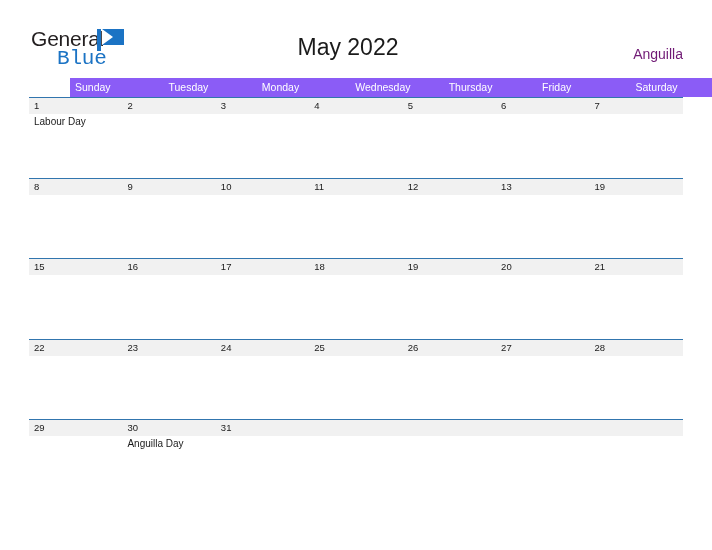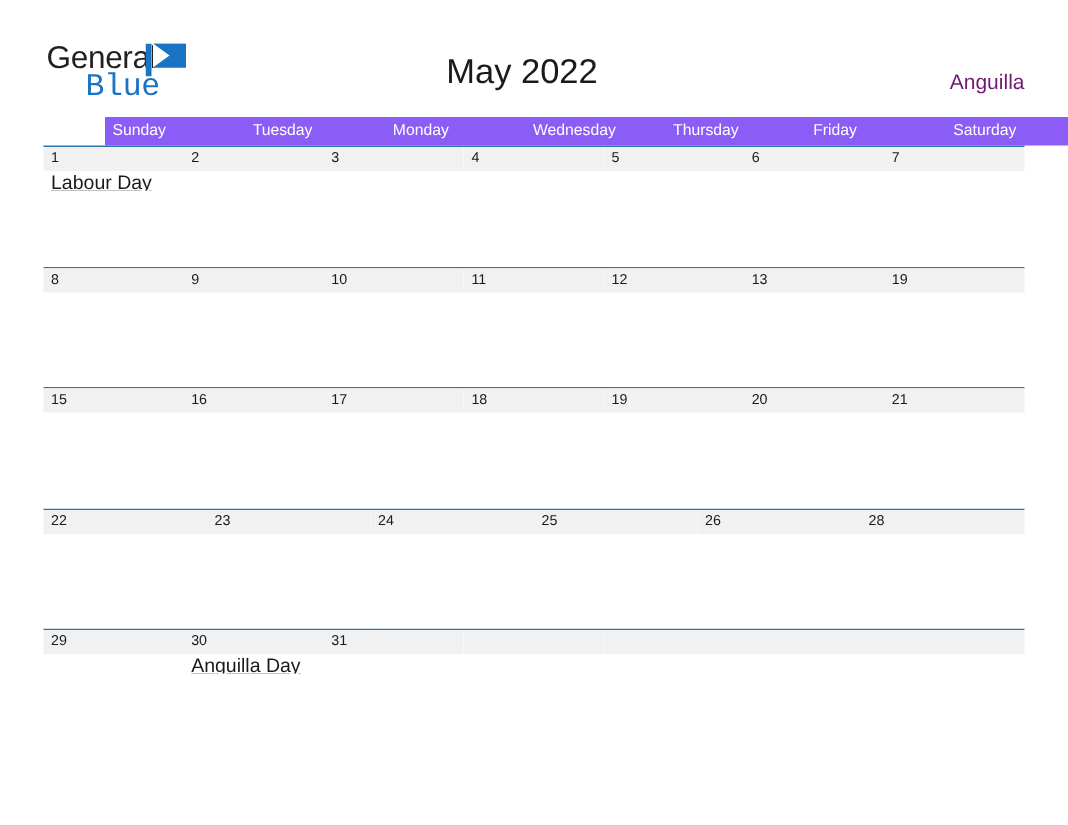--- a/index.html
+++ b/index.html
@@ -139,26 +139,25 @@
     white-space: nowrap;
     overflow: hidden;
   }
   .day-cell.empty .day-number {
     background: #f1f1f1;
   }
   .events {
     padding: 2px 4px 0 5px;
   }
   .event {
-    font-size: 13px;
+    font-size: 10px;
     line-height: 11px;
     color: #1a1a1a;
     white-space: nowrap;
     overflow: hidden;
-    text-decoration: underline;
   }
 </style>
 </head>
 <body>
 
 <div class="page">
 
   <div class="header">
 
     <div class="brand">
@@ -301,20 +300,24 @@
           </div>
           <div class="day-cell">
             <div class="day-number">25</div>
             <div class="events"></div>
           </div>
           <div class="day-cell">
             <div class="day-number">26</div>
             <div class="events"></div>
           </div>
           <div class="day-cell">
+            <div class="day-number">27</div>
+            <div class="events"></div>
+          </div>
+          <div class="day-cell">
             <div class="day-number">28</div>
             <div class="events"></div>
           </div>
         </div>
         <div class="week-row last">
           <div class="day-cell">
             <div class="day-number">29</div>
             <div class="events"></div>
           </div>
           <div class="day-cell">

